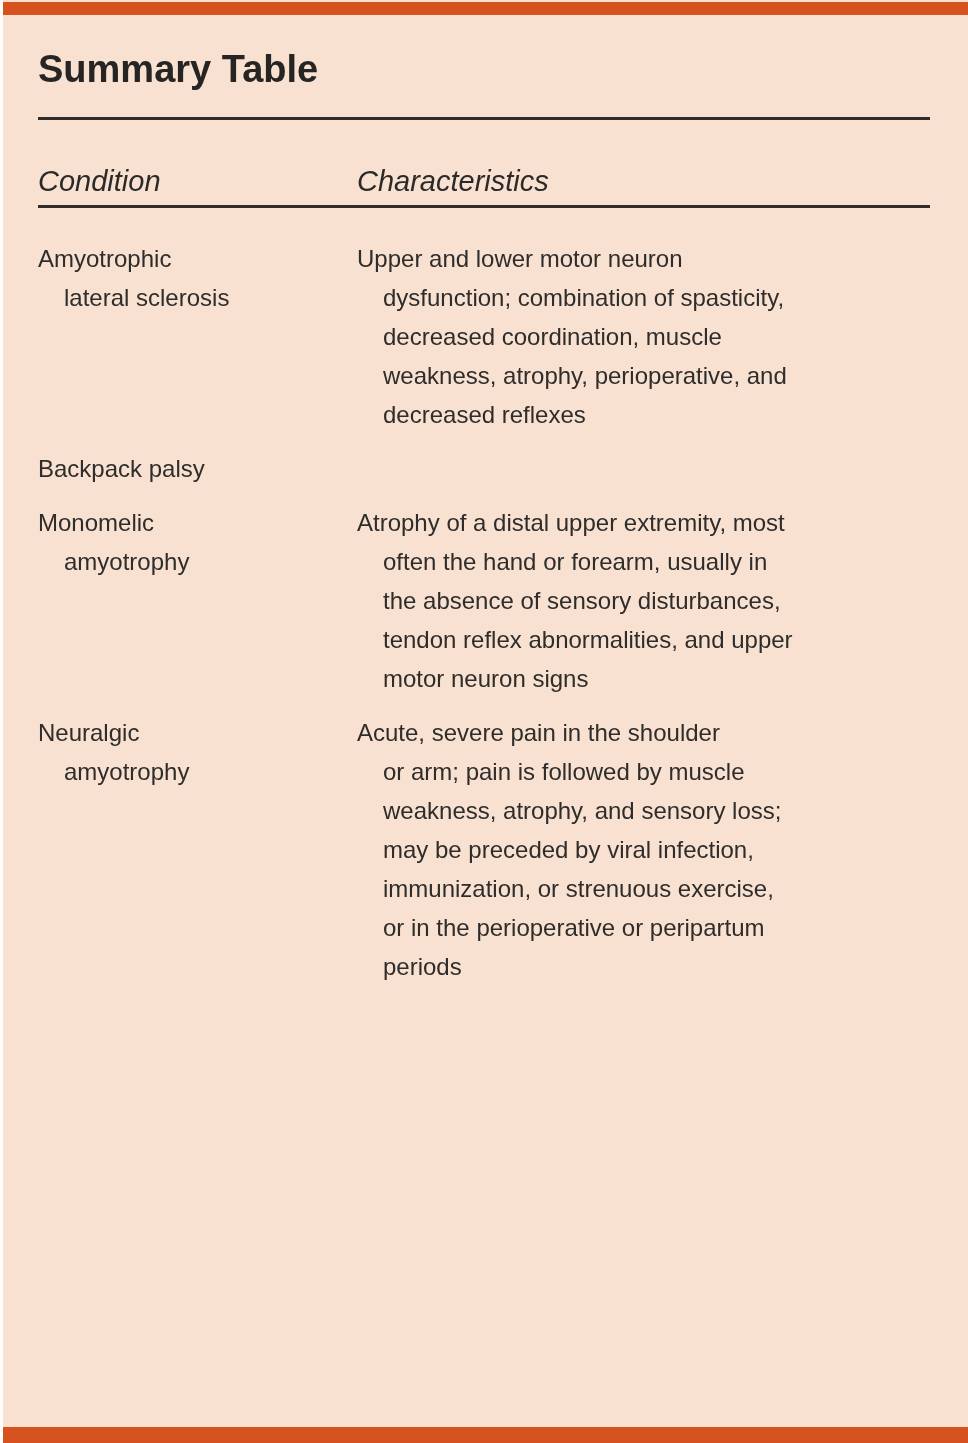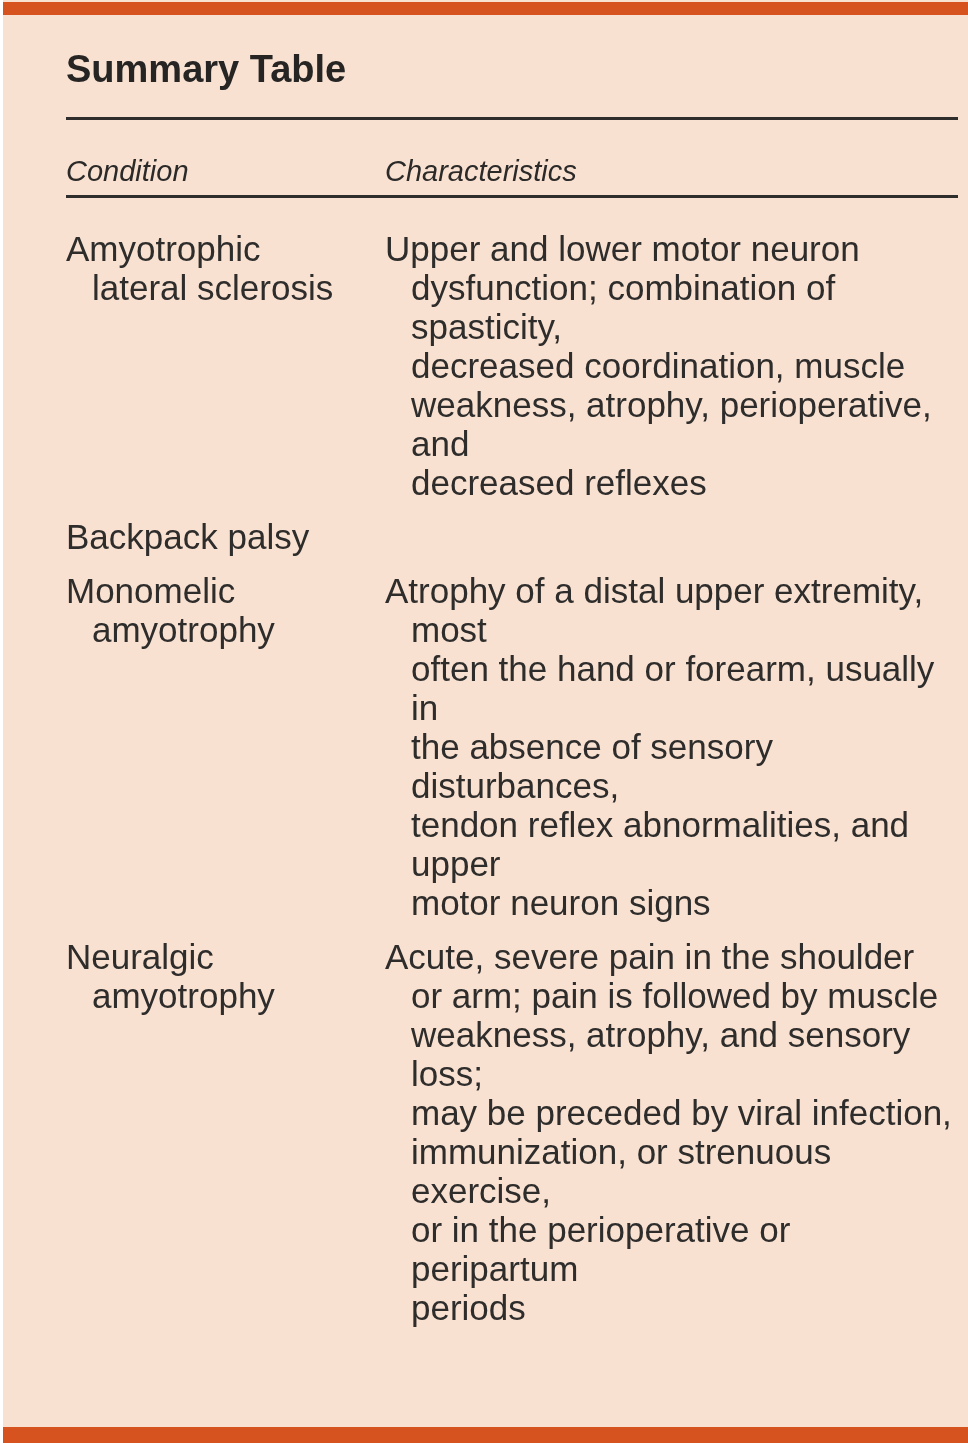--- a/index.html
+++ b/index.html
@@ -27,21 +27,20 @@
     background: #d6521e;
   }
   .accent-bar.top { top: 2px; height: 13px; }
   .accent-bar.bottom { bottom: 0; height: 16px; }
 
   .content {
     position: absolute;
     left: 35px;   
     width: 892px;
     top: 0;
-    margin-left: 28px;
   }
   .page-title {
     margin: 0;
     padding-top: 48px;
     font-size: 38px;
     line-height: 42px;
     font-weight: bold;
     letter-spacing: 0px;
     color: #262524;
   }
@@ -51,31 +50,31 @@
     margin: 0;
   }
   .rule.rule-1 { margin-top: 27px; }
 
   .grid-row {
     display: grid;
     grid-template-columns: 319px 573px;
     color: #2e2d2c;
   }
   .header-row {
-    padding-top: 32px;
+    padding-top: 42px;
     padding-bottom: 4px;
     font-style: italic;
     font-size: 29px;
     line-height: 39px;
     color: #2b2a29;
   }
   .body-rows { margin-top: 31px; }
   .table-row { margin-bottom: 15px; }
   .cell {
-    font-size: 35px;
+    font-size: 24px;
     line-height: 39px;
     white-space: pre-line;        
     padding-left: 26px;           
     text-indent: -26px;           
     color: #2e2d2c;
   }
 </style>
 </head>
 <body>
 

